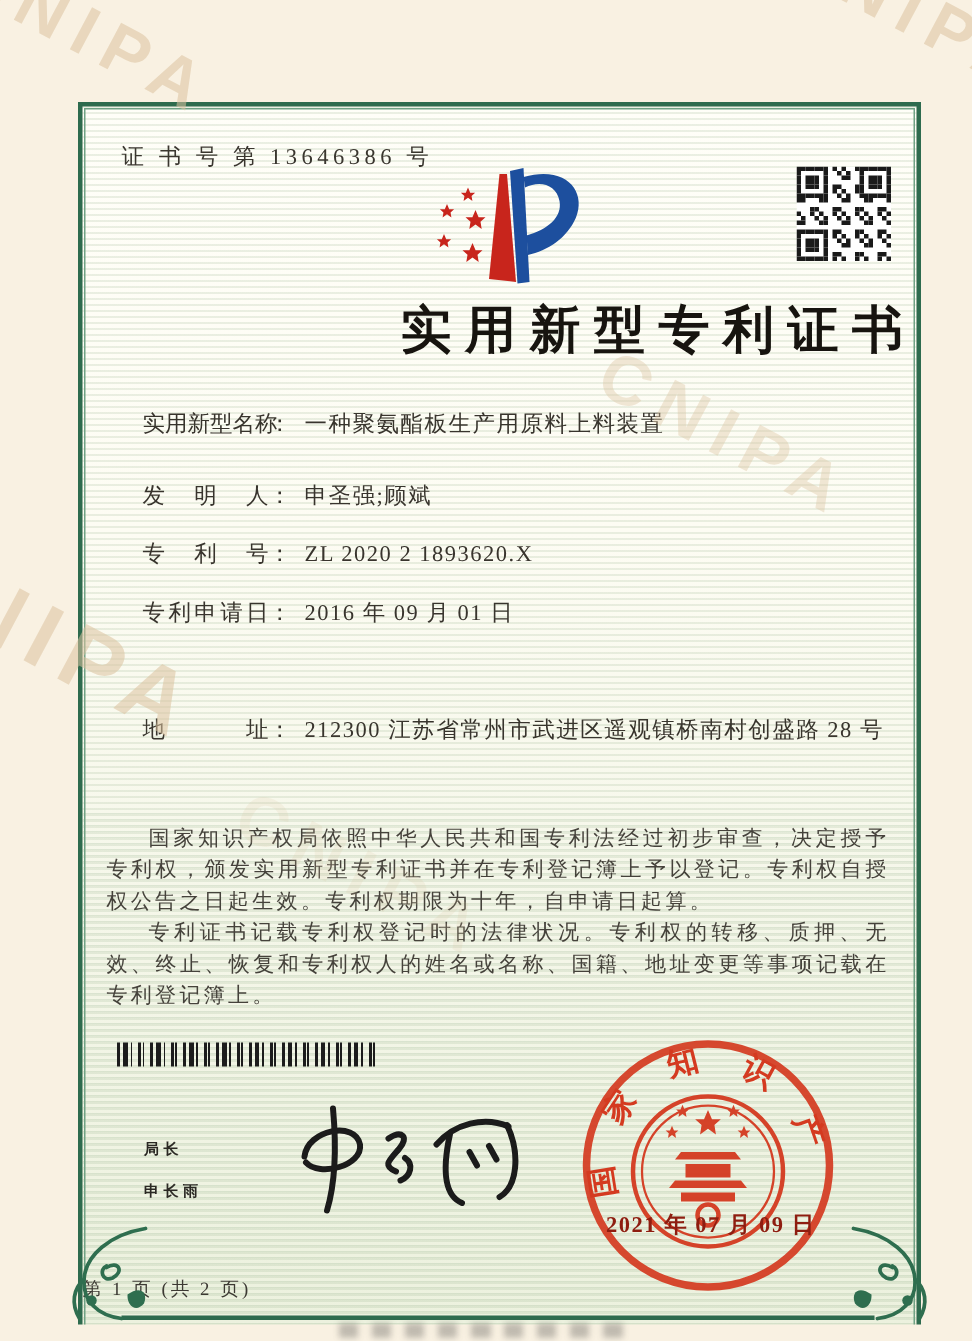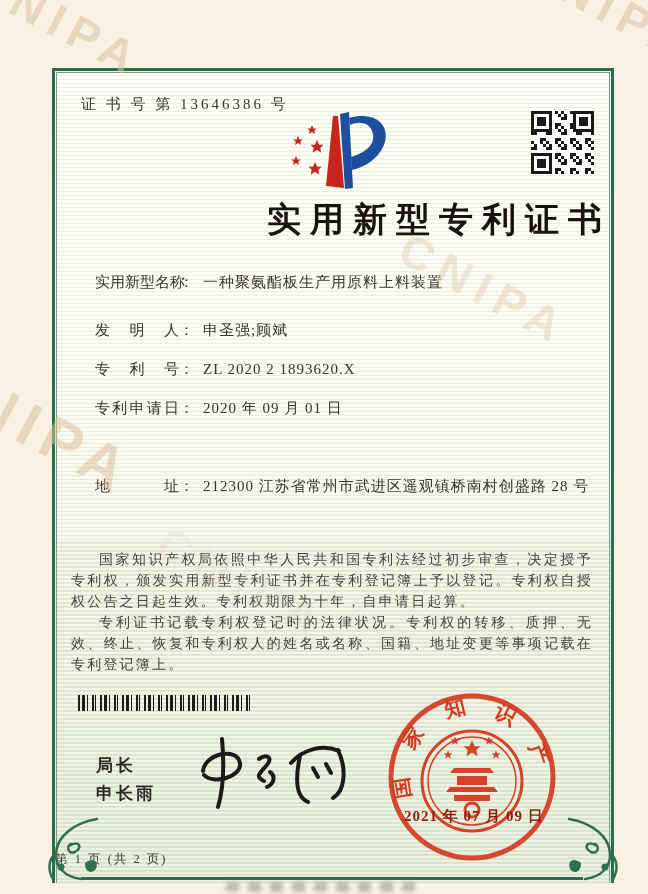--- a/index.html
+++ b/index.html
@@ -49,22 +49,22 @@
   .paras p{margin:0;text-indent:2em;}
   .barcode{
     position:absolute;left:23px;top:624px;width:174px;height:16px;
     background:repeating-linear-gradient(90deg,
       #1c1c1c 0 2px, rgba(0,0,0,0) 2px 4px,
       #1c1c1c 4px 7px, rgba(0,0,0,0) 7px 9px,
       #1c1c1c 9px 10px, rgba(0,0,0,0) 10px 14px,
       #1c1c1c 14px 16px, rgba(0,0,0,0) 16px 17px,
       #1c1c1c 17px 18px, rgba(0,0,0,0) 18px 22px);
   }
-  .director{position:absolute;left:41px;top:682px;font-family:Liberation Mono, monospace;
-    font-weight:bold;font-size:17px;color:#2b2924;letter-spacing:3px;line-height:28px;}
+  .director{position:absolute;left:41px;top:682px;font-family:Liberation Serif, serif;
+    font-weight:bold;font-size:10px;color:#2b2924;letter-spacing:3px;line-height:28px;}
   .signature{position:absolute;left:86px;top:660px;width:230px;height:92px;}
   .seal{position:absolute;left:329px;top:618px;width:176px;height:176px;}
   .seal-date{
     position:absolute;left:349px;top:736px;width:160px;
     font-size:15px;font-weight:bold;color:#8e1d10;letter-spacing:1px;white-space:nowrap;
   }
   .footer-page{
     position:absolute;left:0;right:0;top:780px;
     font-size:12.5px;letter-spacing:2px;color:#3c3933;
   }
@@ -307,21 +307,21 @@
   <div class="row" style="top:202px">
     <span class="lbl">实用新型名称</span><span class="colon">：</span><span class="val">一种聚氨酯板生产用原料上料装置</span>
   </div>
   <div class="row" style="top:250px">
     <span class="lbl">发明人</span><span class="colon">：</span><span class="val">申圣强;顾斌</span>
   </div>
   <div class="row" style="top:289px">
     <span class="lbl">专利号</span><span class="colon">：</span><span class="val">ZL 2020 2 1893620.X</span>
   </div>
   <div class="row" style="top:328px">
-    <span class="lbl">专利申请日</span><span class="colon">：</span><span class="val">2020 年 09 月 01 日</span>
+    <span class="lbl">专利申请日</span><span class="colon">：</span><span class="val">2016 年 09 月 01 日</span>
   </div>
   <div class="row" style="top:406px">
     <span class="lbl">地址</span><span class="colon">：</span><span class="val">212300 江苏省常州市武进区遥观镇桥南村创盛路 28 号</span>
   </div>
 
   <div class="paras">
     <p>国家知识产权局依照中华人民共和国专利法经过初步审查，决定授予专利权，颁发实用新型专利证书并在专利登记簿上予以登记。专利权自授权公告之日起生效。专利权期限为十年，自申请日起算。</p>
     <p>专利证书记载专利权登记时的法律状况。专利权的转移、质押、无效、终止、恢复和专利权人的姓名或名称、国籍、地址变更等事项记载在专利登记簿上。</p>
   </div>
 

